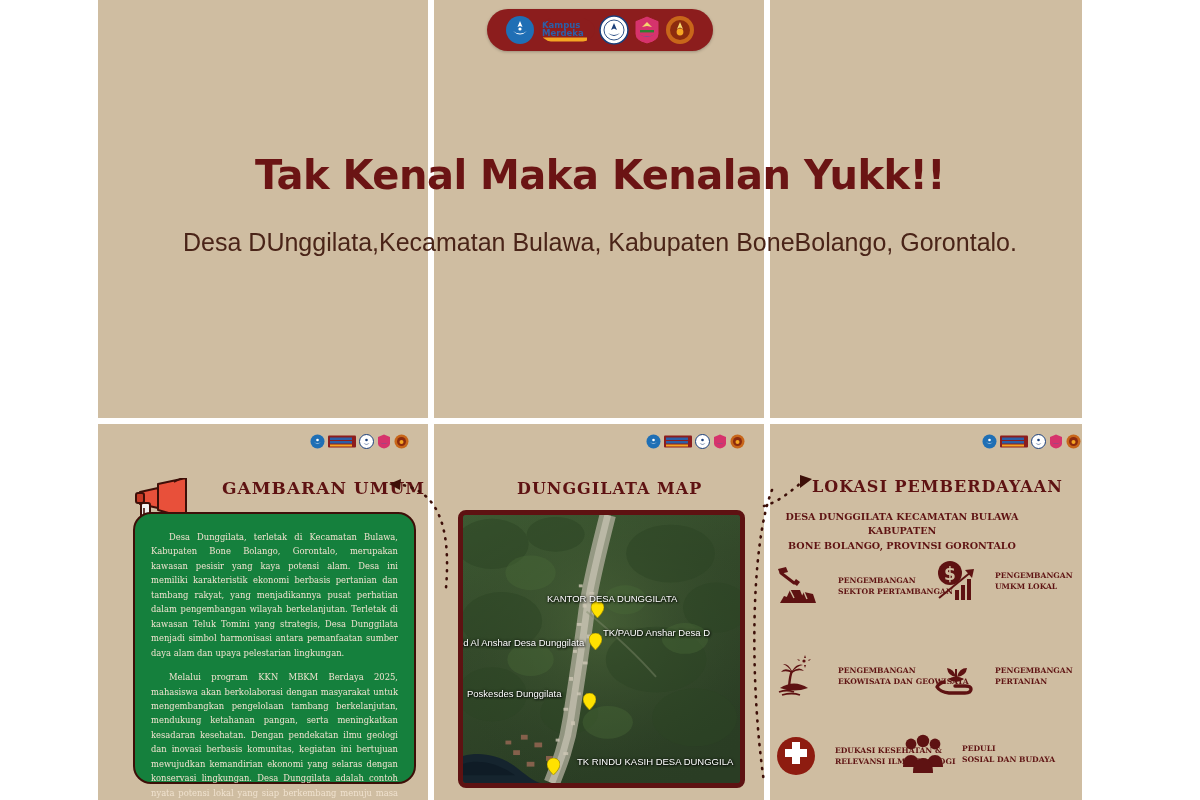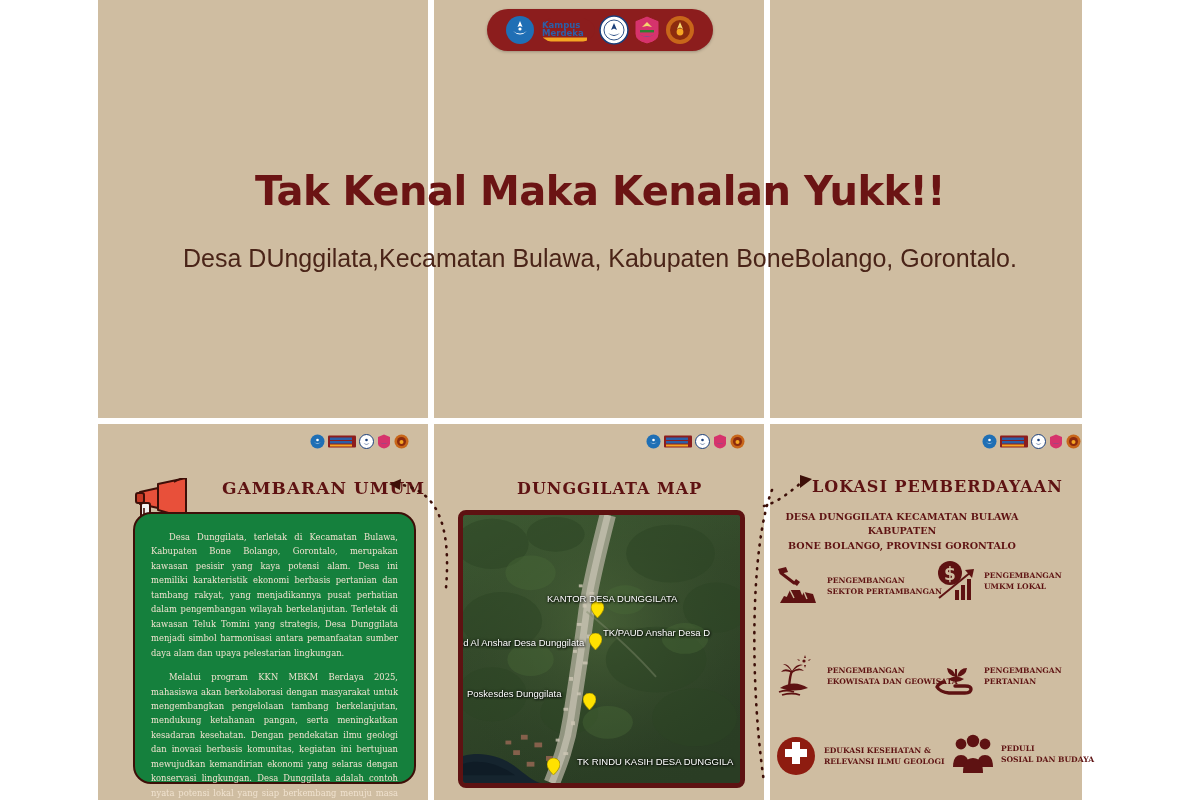--- a/index.html
+++ b/index.html
@@ -23,21 +23,20 @@
   #top-right-panel  { left: 770px; top: 0;   width: 312px; height: 418px; }
 
   #bottom-left-panel  { left: 98px;  top: 424px; width: 330px; height: 376px; }
   #bottom-mid-panel   { left: 434px; top: 424px; width: 330px; height: 376px; }
   #bottom-right-panel { left: 770px; top: 424px; width: 312px; height: 376px; }
 
   
   #hero {
     position: absolute; left: 0; top: 0; width: 1200px; height: 312px;
     pointer-events: none;
-    margin-top: 16px;
   }
   #hero-title {
     position: absolute; left: 0; top: 152px; width: 1200px;
     text-align: center;
     font-family: "DejaVu Sans", sans-serif;
     font-size: 40px; font-weight: bold;
     color: #6b1414;
     letter-spacing: -0.5px;
   }
   #hero-sub1, #hero-sub2 {
@@ -126,21 +125,21 @@
   
   #lokasi-sub {
     position: absolute; left: 770px; top: 510px; width: 264px;
     text-align: center;
     font-family: "DejaVu Serif", serif;
     font-weight: bold;
     font-size: 9.6px;
     line-height: 1.5;
     color: #5e1212;
   }
-  .icon-item { position: absolute; display: flex; align-items: center; gap: 7px; }
+  .icon-item { position: absolute; display: flex; align-items: center; gap: 18px; }
   .icon-box { width: 42px; height: 42px; flex: 0 0 42px; }
   .icon-label {
     font-family: "DejaVu Serif", serif;
     font-weight: bold;
     font-size: 7.6px;
     line-height: 1.45;
     color: #5e1212;
     white-space: nowrap;
   }
 
@@ -490,21 +489,21 @@
     <svg class="icon-box" viewBox="0 0 42 42">
       <circle cx="21" cy="21" r="19" fill="#8e1c10"></circle>
       <path d="M17 7 h8 v7 h7 v8 h-7 v7 h-8 v-7 h-7 v-8 h7 Z" fill="#ffffff"></path>
     </svg>
     <div class="icon-label">
       <div>EDUKASI KESEHATAN &amp;</div>
       <div>RELEVANSI ILMU GEOLOGI</div>
     </div>
   </div>
 
-  <div class="icon-item" style="left:952px; top:733px;">
+  <div class="icon-item" style="left:902px; top:733px;">
     <svg class="icon-box" viewBox="0 0 42 42">
       <circle cx="9" cy="11" r="5.4" fill="#5e1212"></circle>
       <path d="M1 34 q0 -12 8 -12 q8 0 8 12 Z" fill="#5e1212"></path>
       <circle cx="33" cy="11" r="5.4" fill="#5e1212"></circle>
       <path d="M25 34 q0 -12 8 -12 q8 0 8 12 Z" fill="#5e1212"></path>
       <circle cx="21" cy="8" r="6.2" fill="#5e1212"></circle>
       <path d="M11 40 q0 -15 10 -15 q10 0 10 15 Z" fill="#5e1212"></path>
     </svg>
     <div class="icon-label">
       <div>PEDULI</div>

